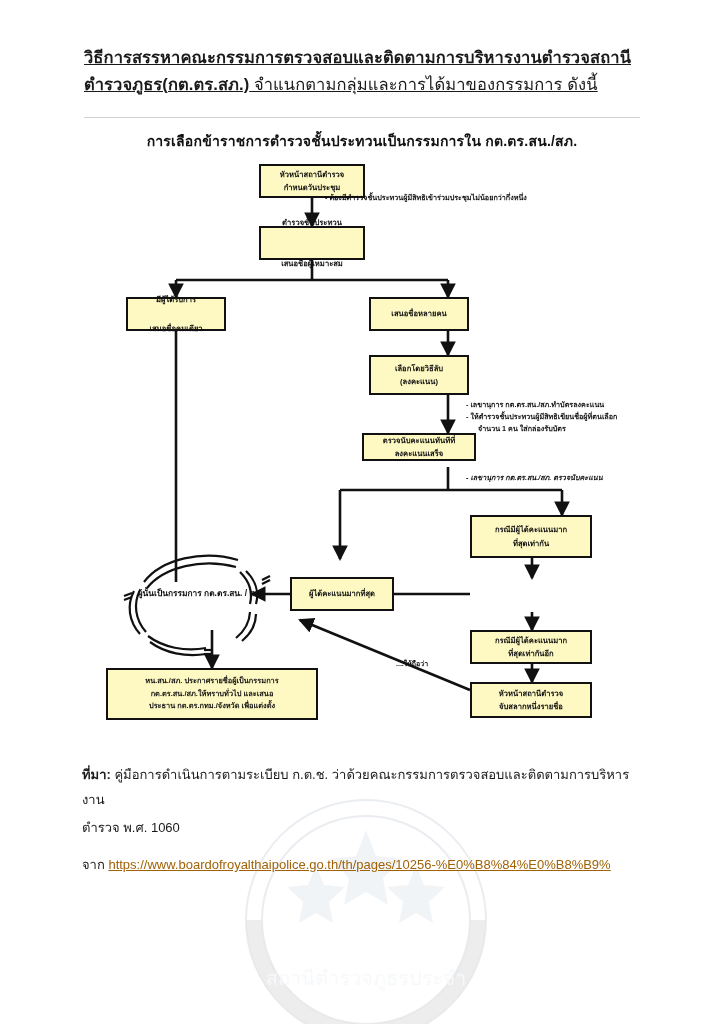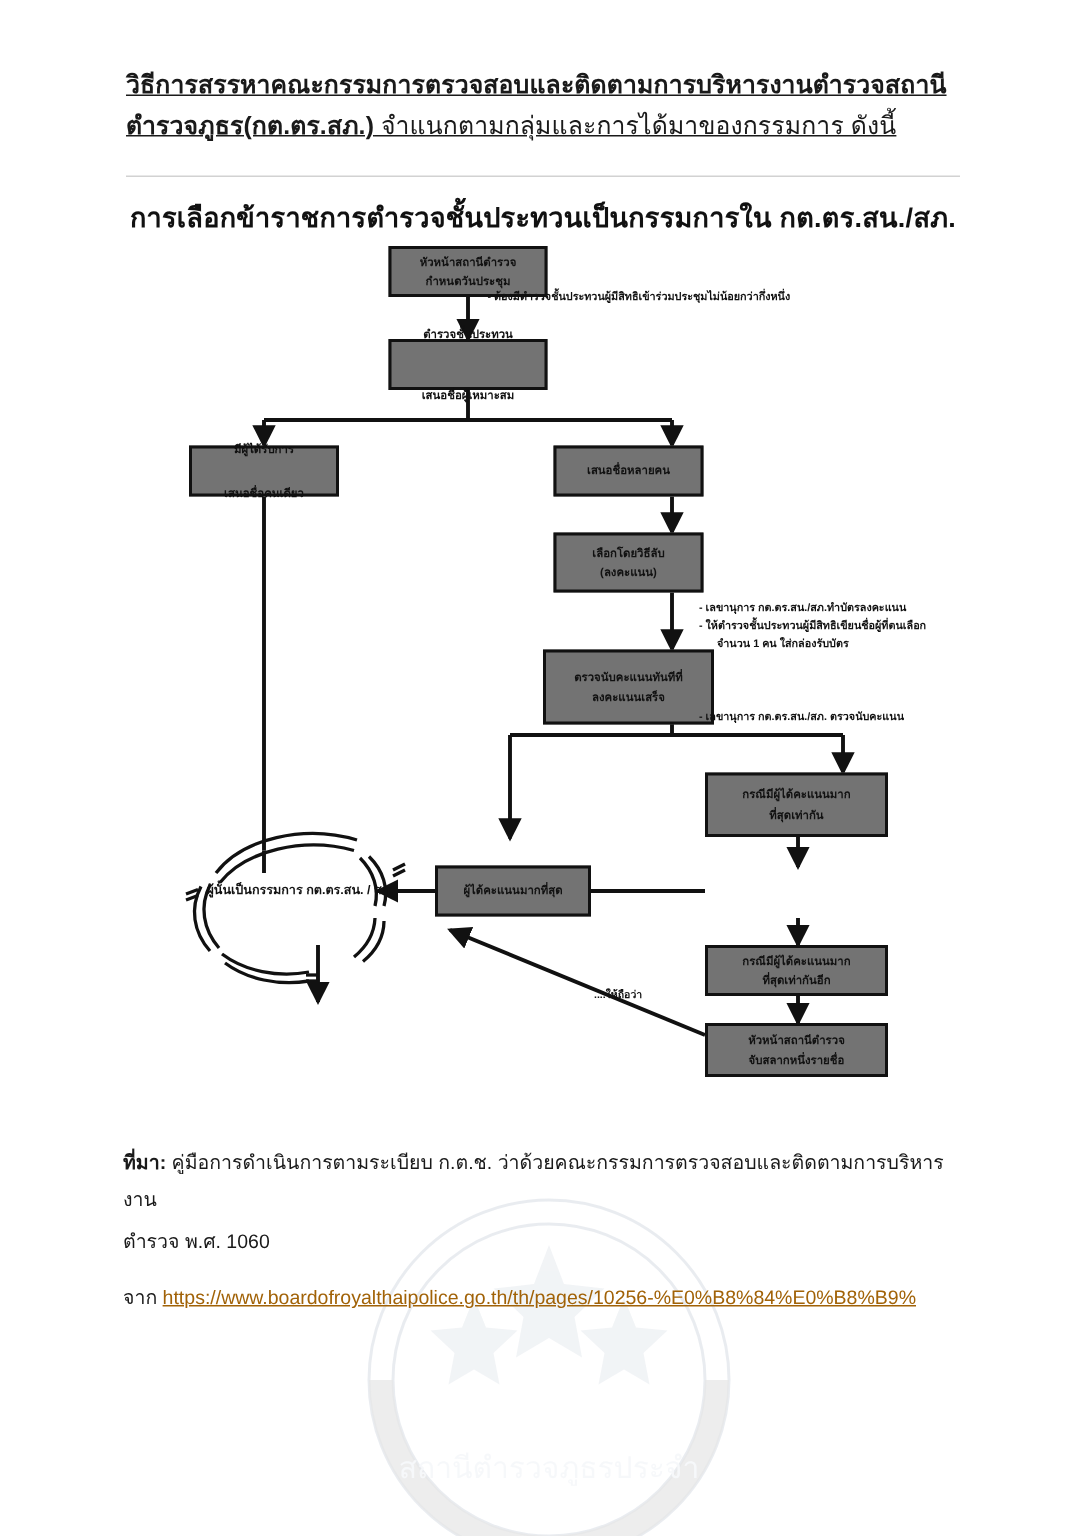--- a/index.html
+++ b/index.html
@@ -65,31 +65,31 @@
     top: 130px;
     width: 724px;
     height: 620px;
   }
   .diagram .dtitle {
     position: absolute;
     left: 0;
     top: 0;
     width: 724px;
     text-align: center;
-    font-size: 18px;
+    font-size: 14px;
     font-weight: bold;
     color: #111;
     letter-spacing: 0.2px;
   }
 
   .node {
     position: absolute;
     box-sizing: border-box;
     border: 2.4px solid #111;
-    background: #737373;
+    background: #fef9c3;
     display: flex;
     flex-direction: column;
     align-items: center;
     justify-content: center;
     text-align: center;
     font-size: 7.6px;
     line-height: 1.75;
     color: #111;
     padding: 2px 3px;
     font-weight: bold;
@@ -262,21 +262,21 @@
 
     <div class="node" style="left:369px; top:225px; width:100px; height:40px;">
       <span>เลือกโดยวิธีลับ</span>
       <span>(ลงคะแนน)</span>
     </div>
 
     <div class="node" style="left:369px; top:167px; width:100px; height:34px;">
       <span>เสนอชื่อหลายคน</span>
     </div>
 
-    <div class="node" style="left:362px; top:303px; width:114px; height:50px;">
+    <div class="node" style="left:362px; top:303px; width:114px; height:28px;">
       <span>ตรวจนับคะแนนทันทีที่</span>
       <span>ลงคะแนนเสร็จ</span>
     </div>
 
     <div class="node" style="left:470px; top:385px; width:122px; height:43px;">
       <span>กรณีมีผู้ได้คะแนนมาก</span>
       <span>ที่สุดเท่ากัน</span>
     </div>
 
 
@@ -287,33 +287,38 @@
 
     <div class="node" style="left:470px; top:552px; width:122px; height:36px;">
       <span>หัวหน้าสถานีตำรวจ</span>
       <span>จับสลากหนึ่งรายชื่อ</span>
     </div>
 
     <div class="node" style="left:290px; top:447px; width:104px; height:34px;">
       <span>ผู้ได้คะแนนมากที่สุด</span>
     </div>
 
+    <div class="node" style="left:106px; top:538px; width:212px; height:52px; font-size:7.4px;">
+      <span>หน.สน./สภ. ประกาศรายชื่อผู้เป็นกรรมการ</span>
+      <span>กต.ตร.สน./สภ.ให้ทราบทั่วไป และเสนอ</span>
+      <span>ประธาน กต.ตร.กทม./จังหวัด เพื่อแต่งตั้ง</span>
+    </div>
 
     <div class="burst-label" style="left:120px; top:456px; width:160px;">
       <span>ผู้นั้นเป็นกรรมการ</span>
       <span>กต.ตร.สน. / สภ.</span>
     </div>
 
     <div class="note" style="left:325px; top:62px;">- ต้องมีตำรวจชั้นประทวนผู้มีสิทธิเข้าร่วมประชุมไม่น้อยกว่ากึ่งหนึ่ง</div>
 
     <div class="note" style="left:466px; top:269px;">- เลขานุการ กต.ตร.สน./สภ.ทำบัตรลงคะแนน</div>
     <div class="note" style="left:466px; top:281px;">- ให้ตำรวจชั้นประทวนผู้มีสิทธิเขียนชื่อผู้ที่ตนเลือก</div>
     <div class="note" style="left:478px; top:293px;">จำนวน 1 คน ใส่กล่องรับบัตร</div>
 
-    <div class="note" style="left:466px; top:342px;">- เลขานุการ กต.ตร.สน./สภ. ตรวจนับคะแนน</div>
+    <div class="note" style="left:466px; top:342px;font-style:italic;">- เลขานุการ กต.ตร.สน./สภ. ตรวจนับคะแนน</div>
 
     <div class="note small" style="left:396px; top:528px;">....ให้ถือว่า</div>
 
   </div>
 
   <div class="source">
     <span class="lbl">ที่มา:</span>
     <span>คู่มือการดำเนินการตามระเบียบ   ก.ต.ช.   ว่าด้วยคณะกรรมการตรวจสอบและติดตามการบริหารงาน</span>
     <span class="ln2">ตำรวจ พ.ศ. 1060</span>
     <span class="ln3">

